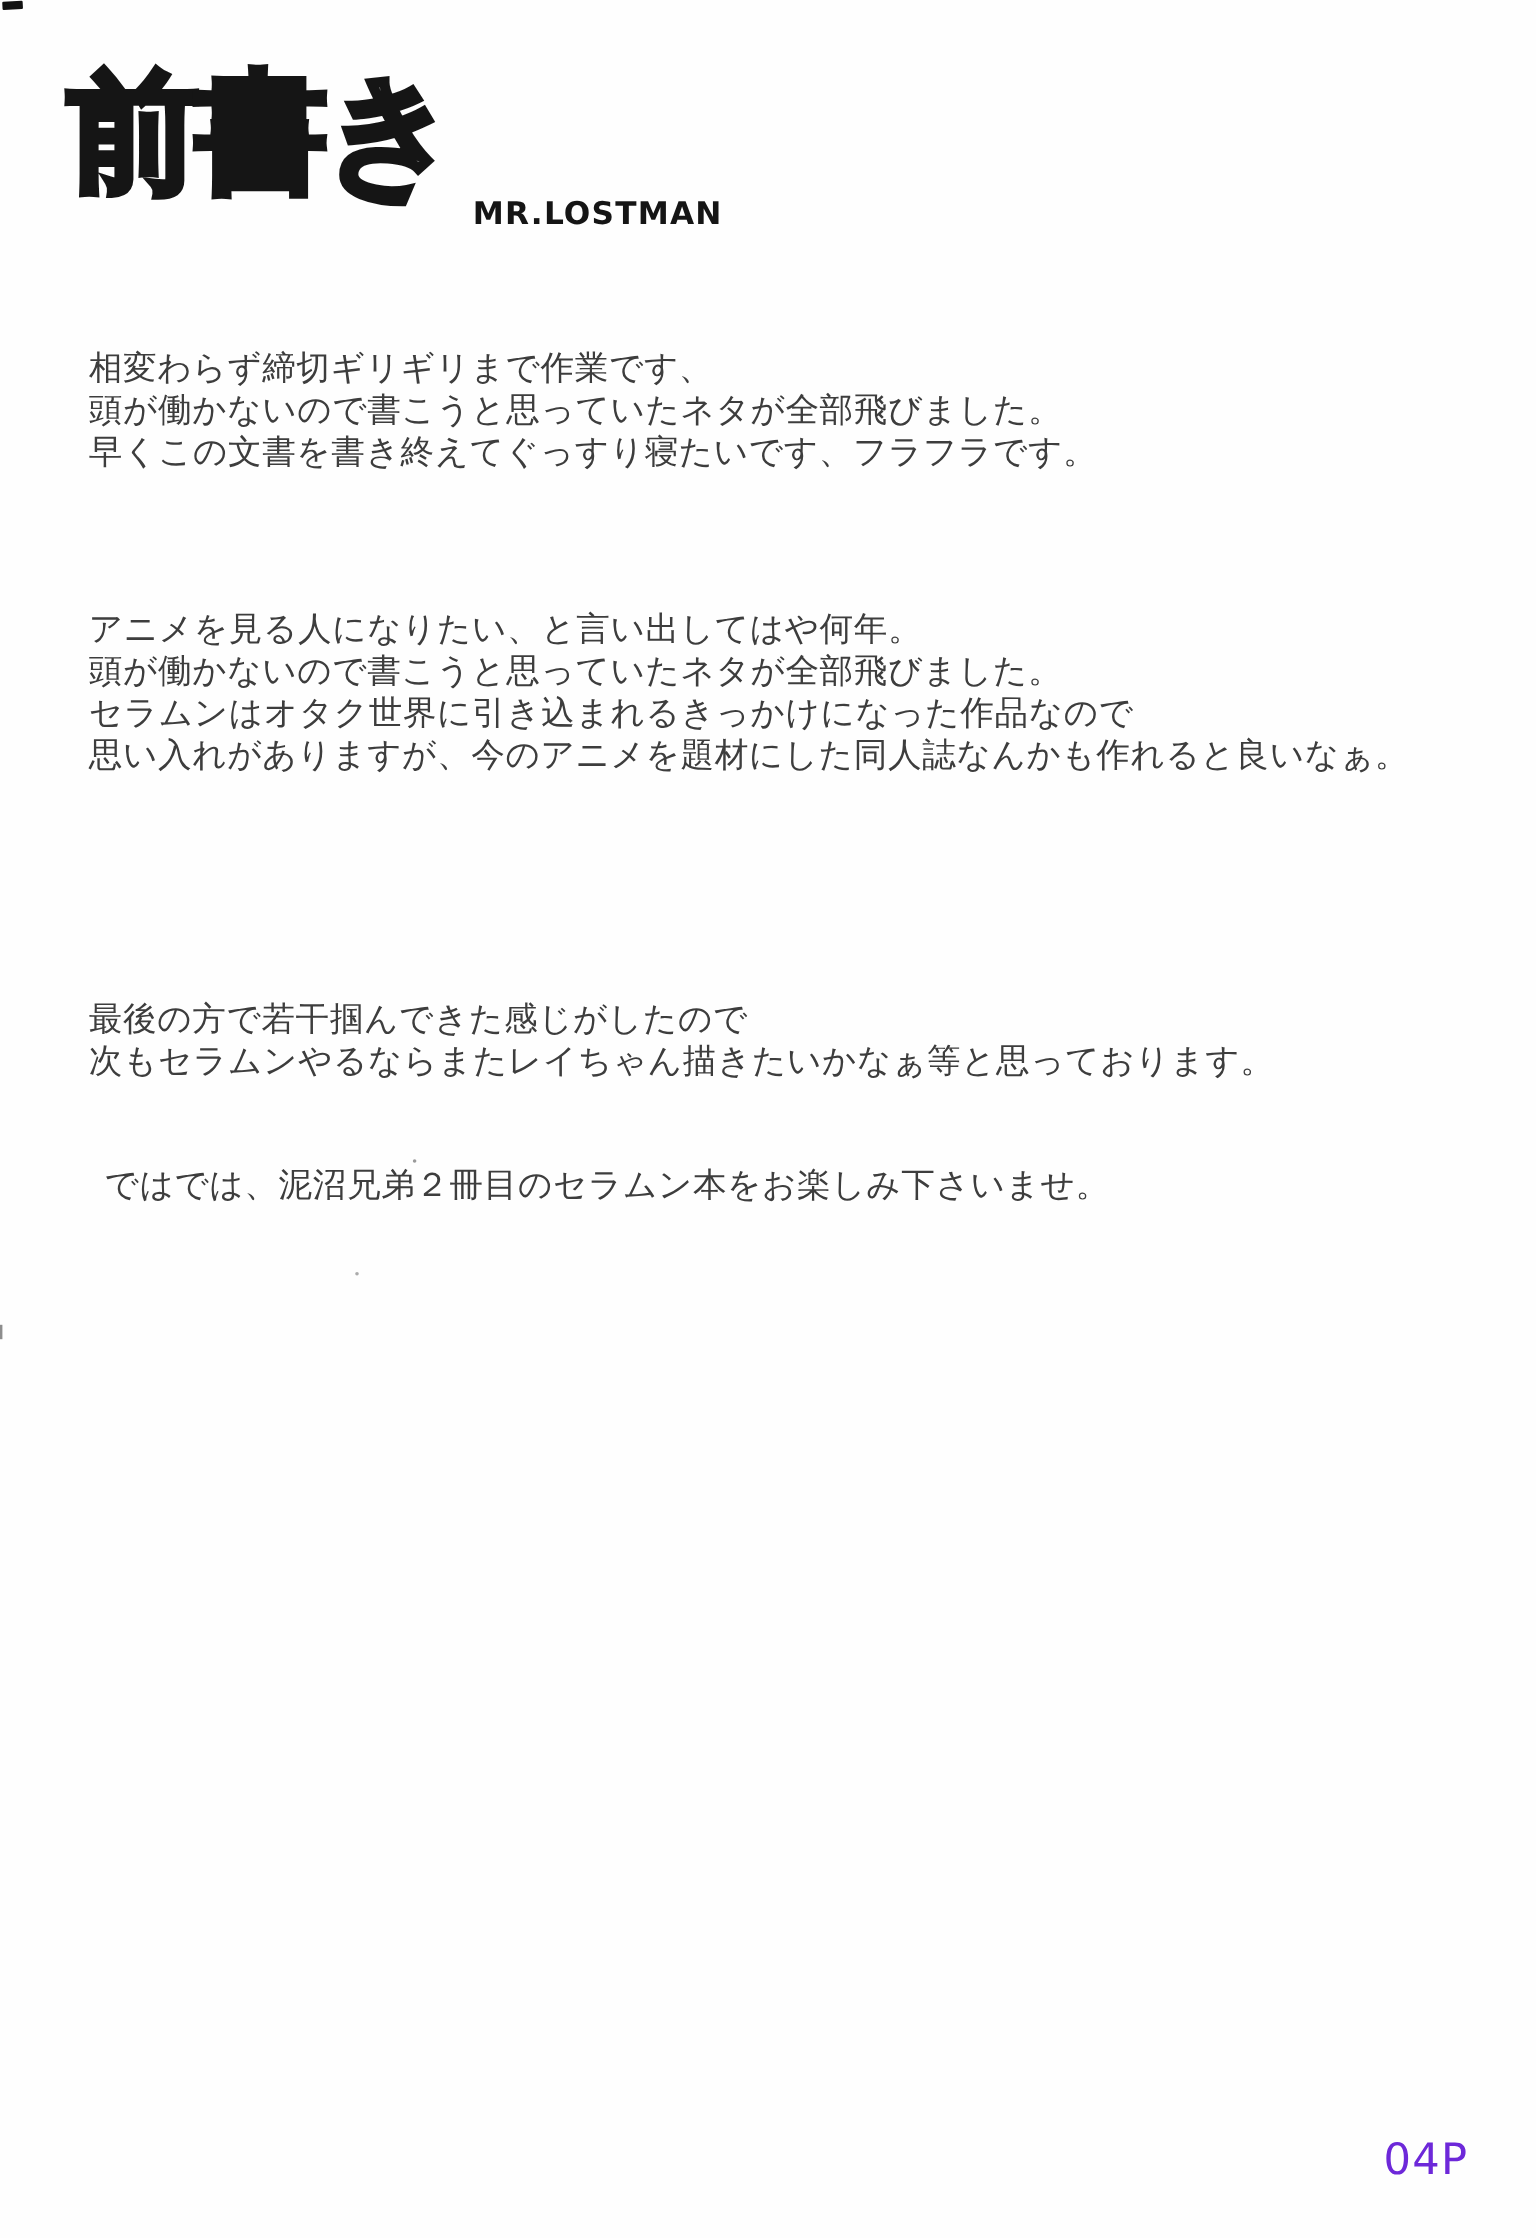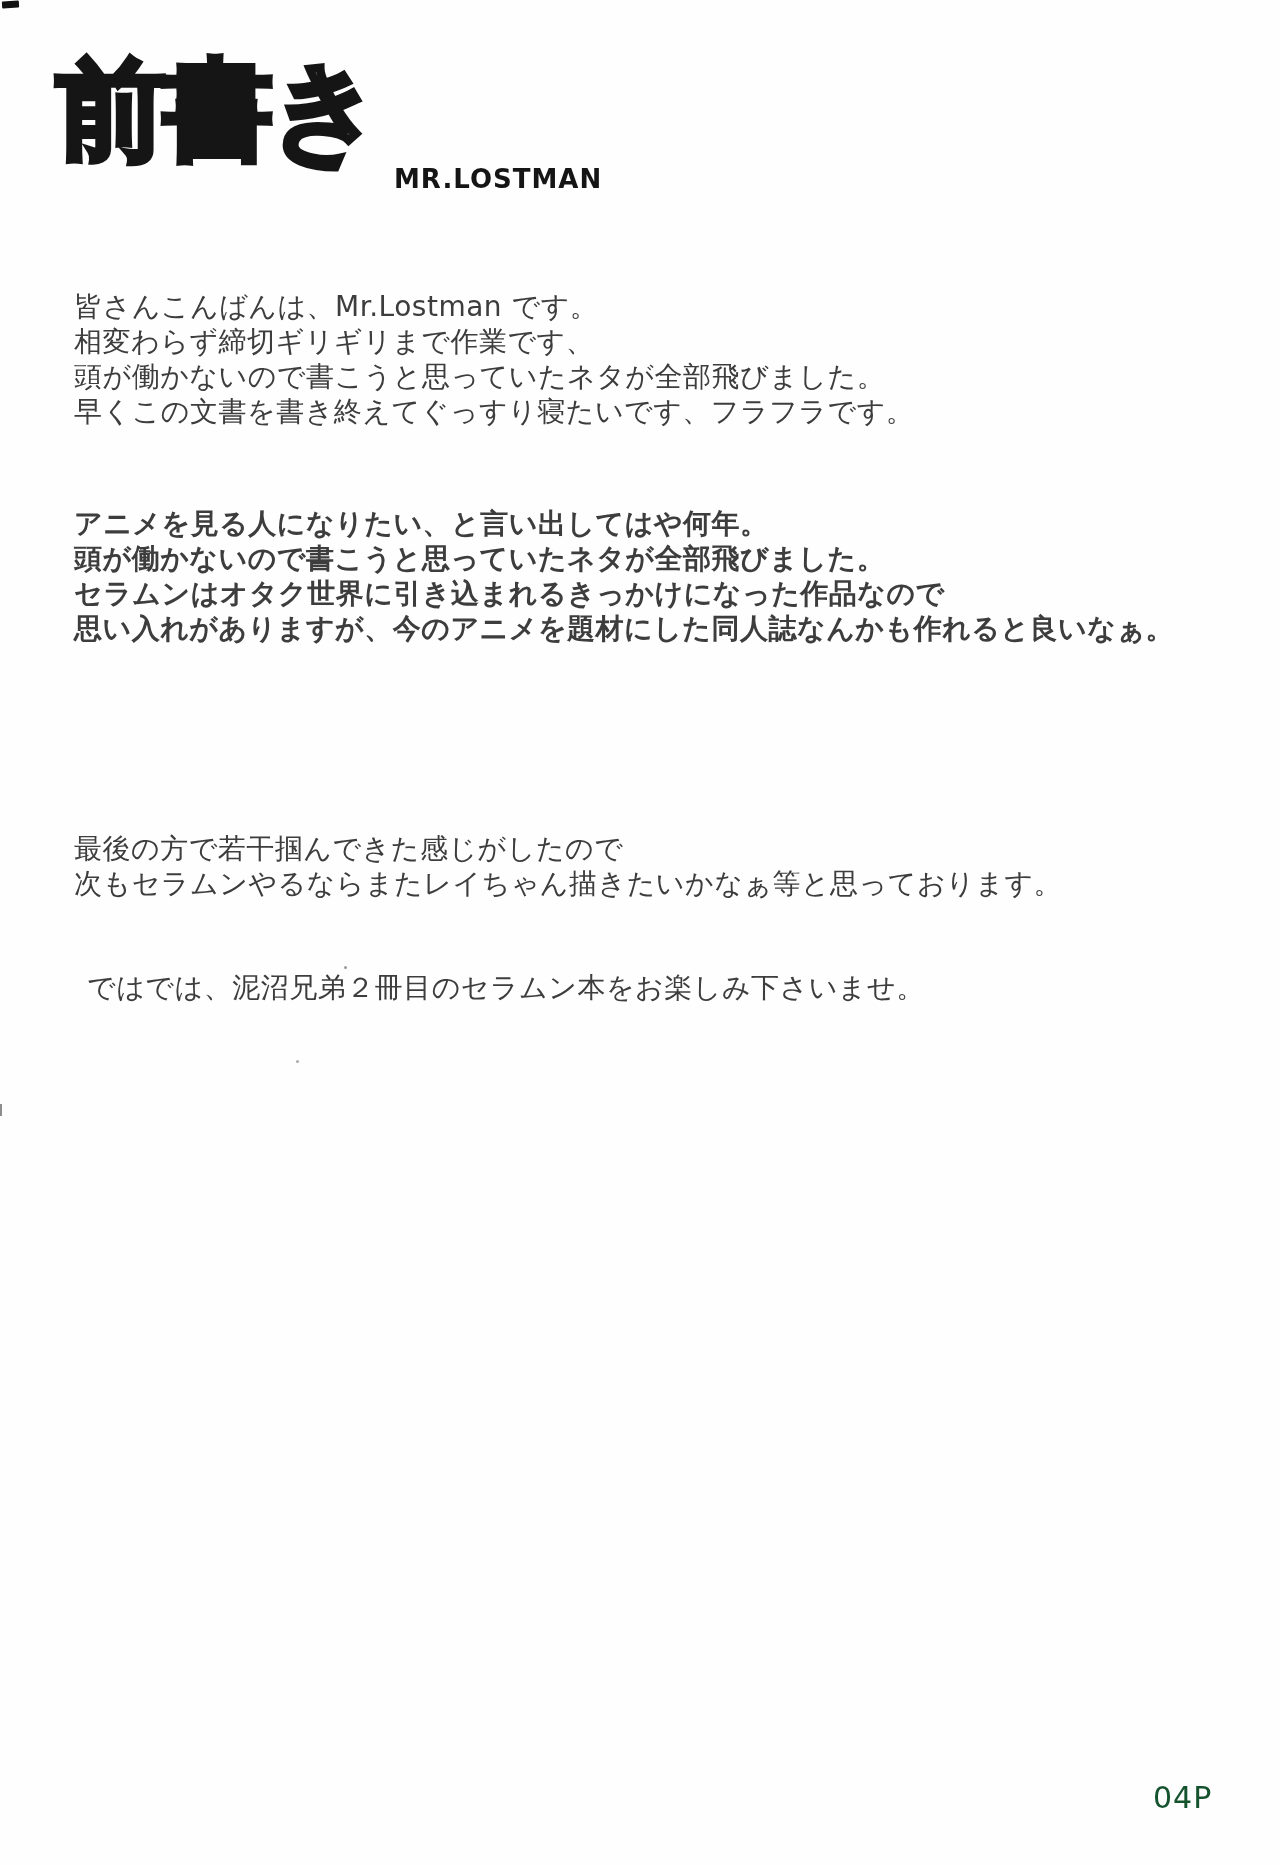--- a/index.html
+++ b/index.html
@@ -43,30 +43,30 @@
     left: 74px;
     margin: 0;
     font-size: 28px;
     line-height: 35px;
     font-weight: 400;
     color: #3d3d3d;
     letter-spacing: 0.5px;
     white-space: nowrap;
   }
   .para-1 { top: 289px; }
-  .para-2 { top: 506px; font-weight: bold; }
+  .para-2 { top: 506px; }
   .para-3 { top: 831px; }
   .para-4 { top: 970px; margin-left: 13px; }
   .page-number {
     position: absolute;
     left: 1153px;
     top: 1780px;
-    font-size: 30px;
+    font-size: 36px;
     font-weight: 400;
-    color: #14532d;
+    color: #6d28d9;
     letter-spacing: 1px;
   }
   .corner-mark {
     position: absolute;
     left: 2px;
     top: 1px;
     width: 17px;
     height: 7px;
     background: #121212;
     border-radius: 1px;
@@ -92,21 +92,20 @@
 <body>
 
 <div class="page">
 
   <div class="corner-mark"></div>
 
   <h1 class="page-title">前書き</h1>
   <div class="author-credit">MR.LOSTMAN</div>
 
   <div class="para para-1">
-    <div>皆さんこんばんは、Mr.Lostman です。</div>
     <div>相変わらず締切ギリギリまで作業です、</div>
     <div>頭が働かないので書こうと思っていたネタが全部飛びました。</div>
     <div>早くこの文書を書き終えてぐっすり寝たいです、フラフラです。</div>
   </div>
 
   <div class="para para-2">
     <div>アニメを見る人になりたい、と言い出してはや何年。</div>
     <div>頭が働かないので書こうと思っていたネタが全部飛びました。</div>
     <div>セラムンはオタク世界に引き込まれるきっかけになった作品なので</div>
     <div>思い入れがありますが、今のアニメを題材にした同人誌なんかも作れると良いなぁ。</div>

